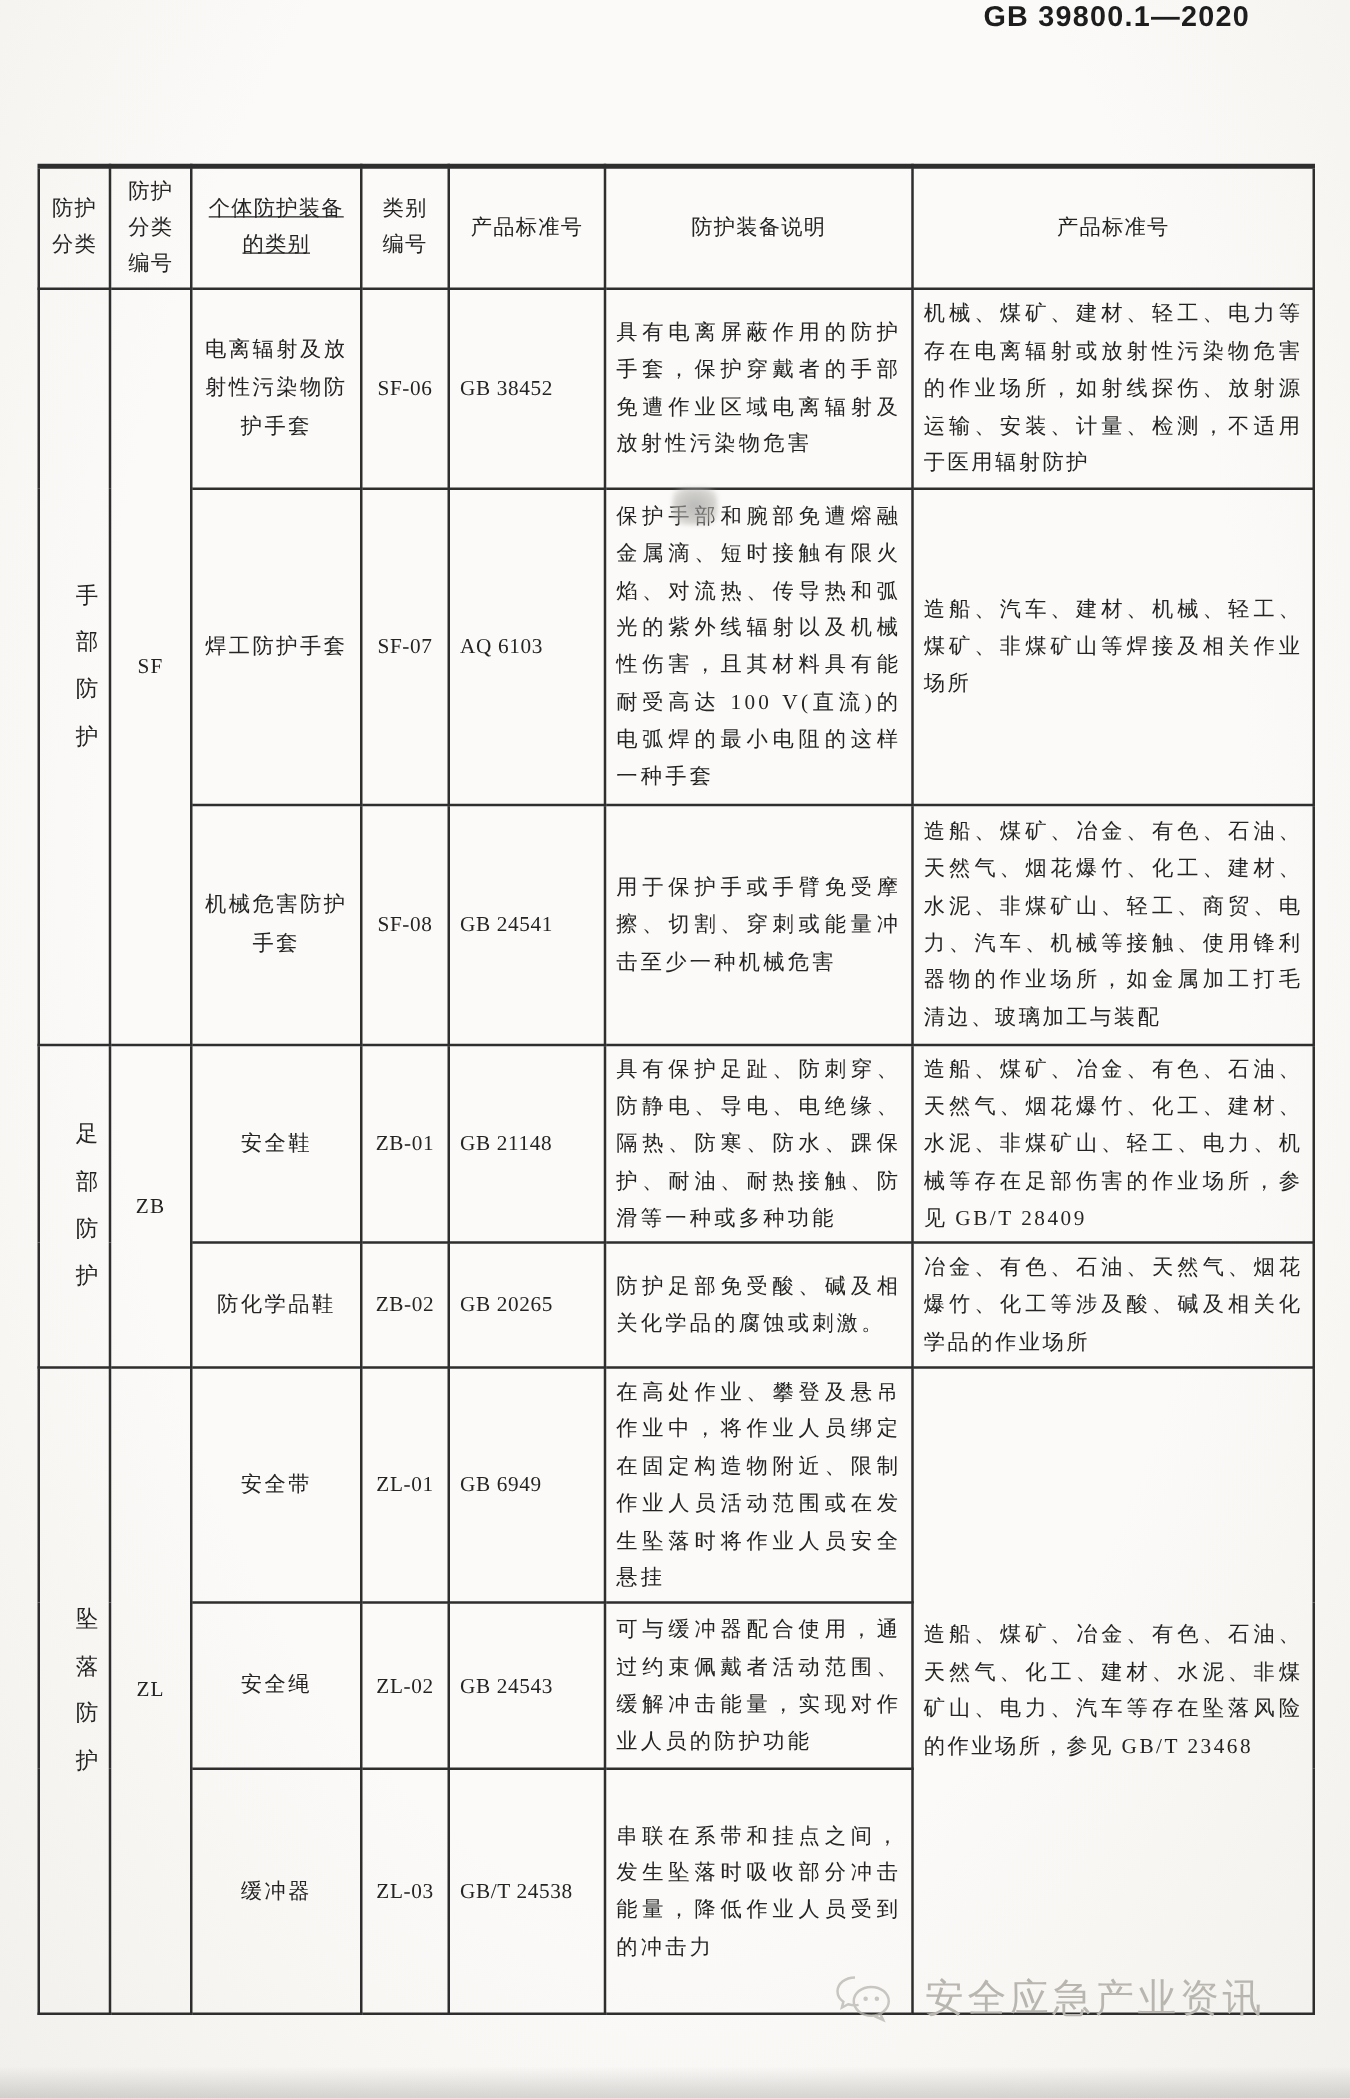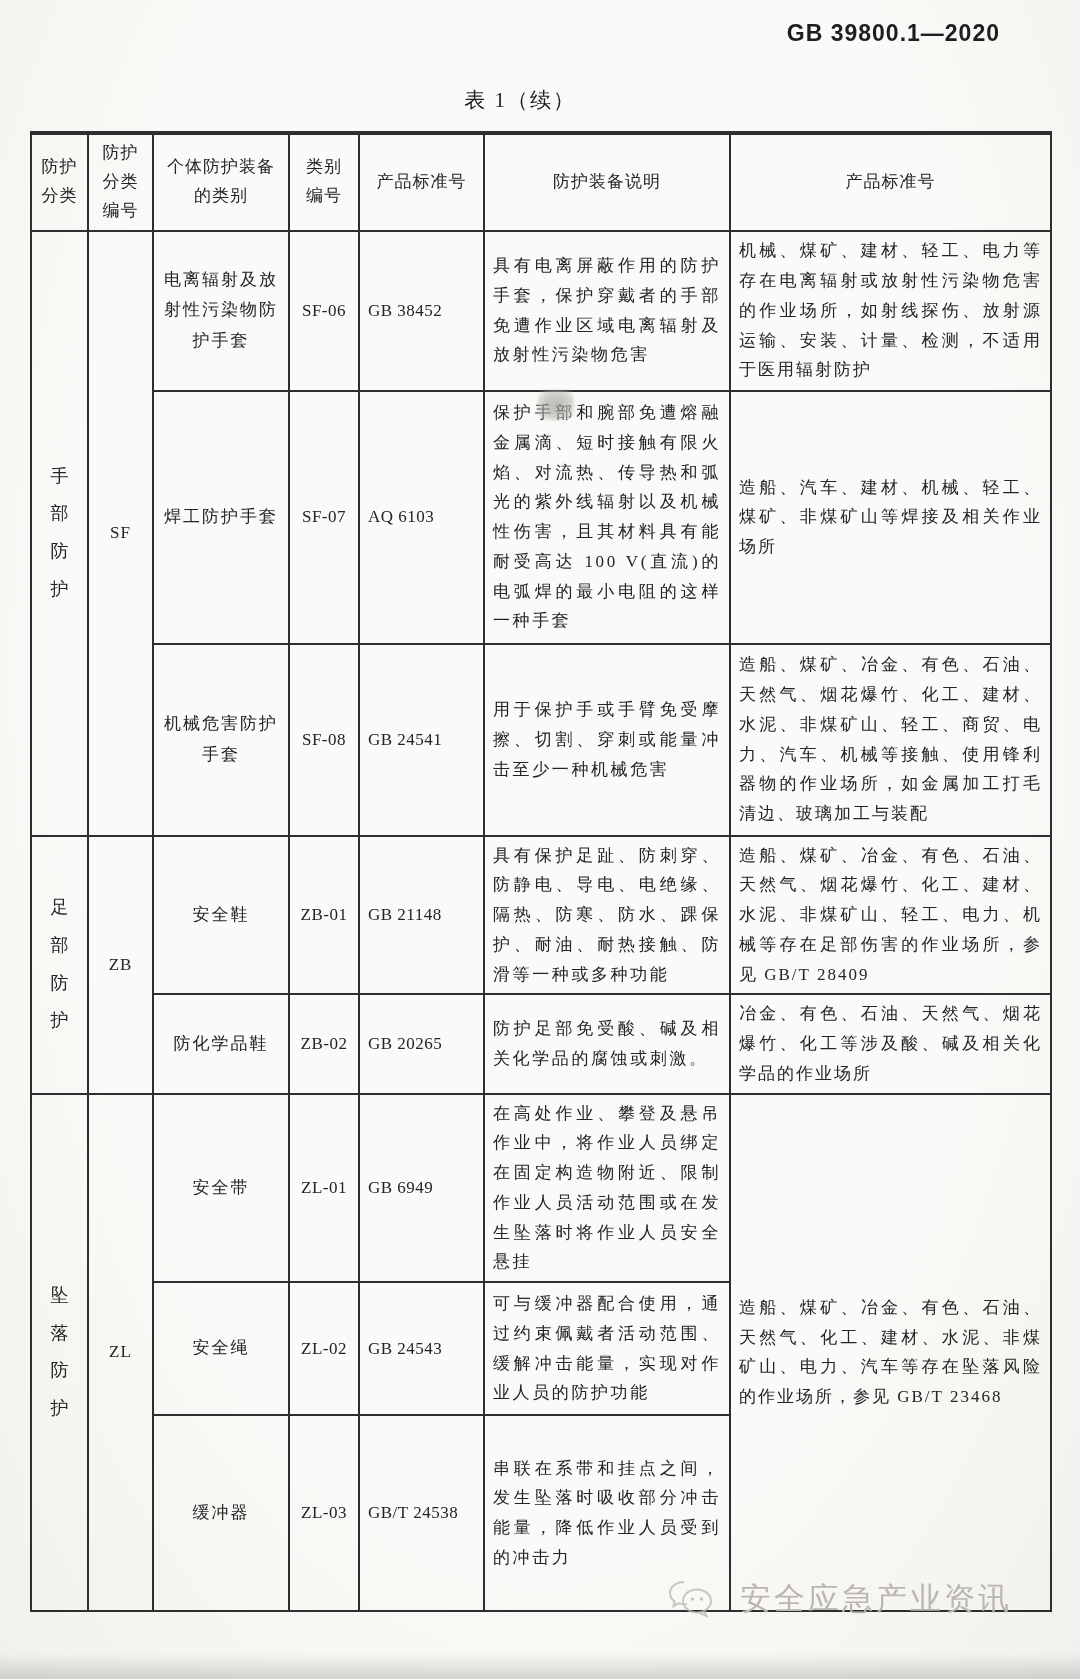--- a/index.html
+++ b/index.html
@@ -10,21 +10,21 @@
   .page{
     position:relative;
     width:1080px;height:1679px;
     margin:0 auto;
     background:#f8f7f4;
     background-image:radial-gradient(ellipse at 50% 40%, #fbfaf8 60%, #f1f0ec 100%);
     overflow:hidden;
     color:#232323;
   }
   .doc-number{
-    position:absolute;top:20px;right:80px;
+    position:absolute;top:0;right:80px;
     font-family:"Liberation Sans","DejaVu Sans",sans-serif;
     font-weight:bold;font-size:23px;letter-spacing:1px;color:#1d1d1d;
   }
   .table-title{
     position:absolute;top:86px;left:0;width:1040px;
     text-align:center;font-size:21px;letter-spacing:2px;color:#1f1f1f;
   }
   table.ppe{
     position:absolute;left:30px;top:131px;
     width:1020px;
@@ -48,26 +48,26 @@
   tr.r3 {height:192px;}
   tr.r4 {height:155px;}
   tr.r5 {height:92px;}
   tr.r6 {height:155px;}
   tr.r7 {height:133px;}
   tr.r8 {height:196px;}
 
   th.hc{ text-align:center;line-height:1.7;letter-spacing:1px; }
   th.hc1{ padding:0 8px; }
   th.hc2{ padding:0 5px; }
-  th.hc3{ padding:0 13px; }
+  th.hc3{ padding:0 13px;text-decoration:underline; }
   th.hc4{ padding:0 12px; }
 
   td.vert{ padding:0; }
   td.vert .vwrap{
-    display:flex;justify-content:center;align-items:center;height:100%;
+    display:flex;justify-content:flex-end;align-items:center;height:100%;
   }
   td.vert .vtext{
     width:1.05em;
     word-break:break-all;
     line-height:2.1;
     text-align:center;
     font-size:18px;
   }
   td.gcode{ text-align:center;font-size:18px;letter-spacing:1px; }
   td.name{ text-align:center;line-height:1.8;letter-spacing:2px;padding:4px 10px; }
@@ -99,21 +99,20 @@
     background:linear-gradient(to bottom, rgba(0,0,0,0) 0%, rgba(120,118,114,.28) 100%);
   }
 </style>
 </head>
 <body>
 
 <div class="page">
 
   <div class="doc-number">GB 39800.1—2020</div>
 
-  <div class="table-title">表 1（续）</div>
 
   <table class="ppe">
     <colgroup>
       <col style="width:57px">
         <col style="width:65px">
         <col style="width:136px">
       <col style="width:70px">
         <col style="width:125px">
         <col style="width:246px">
         <col style="width:321px">

